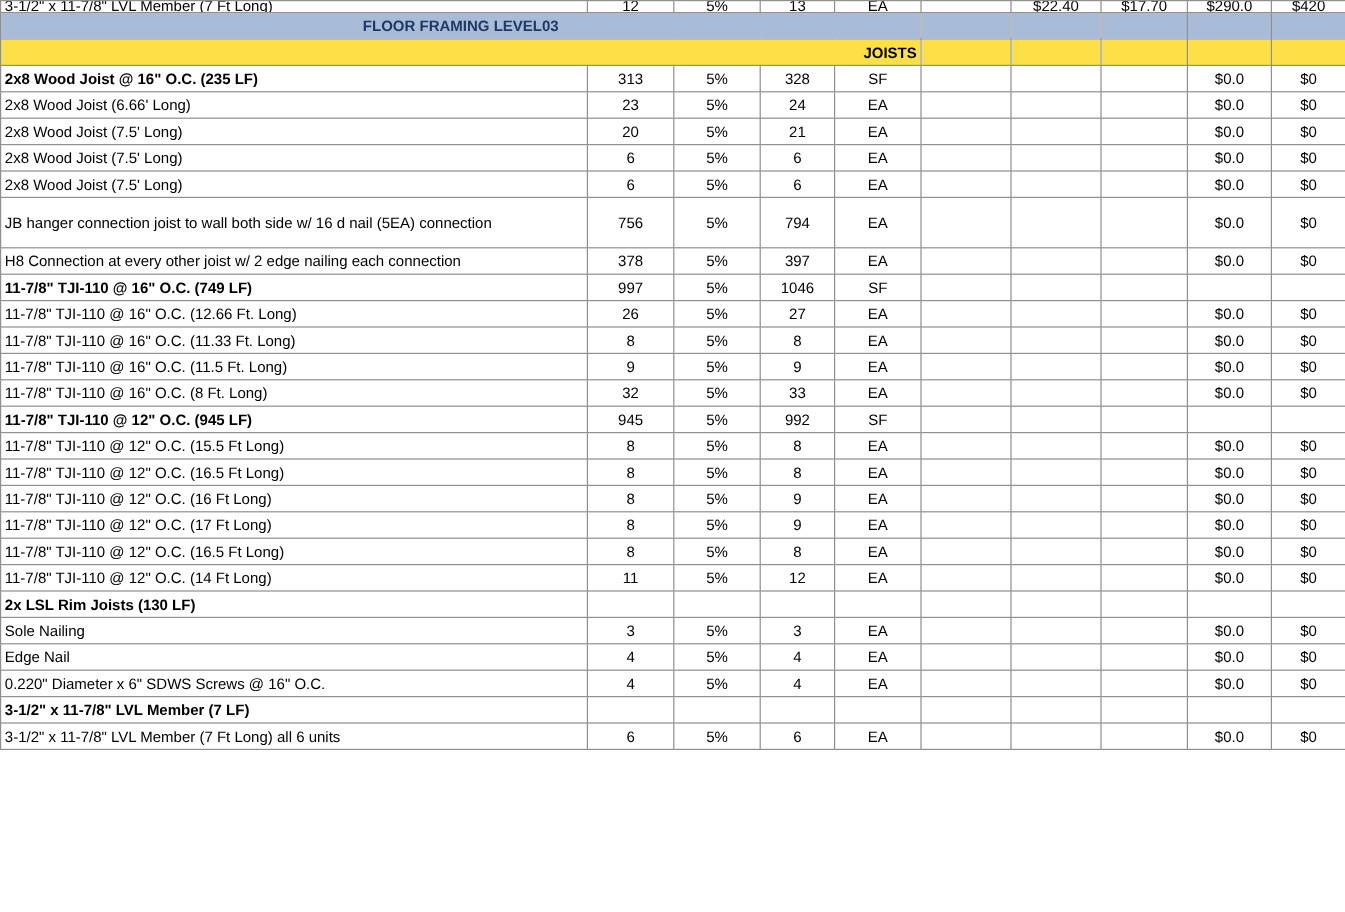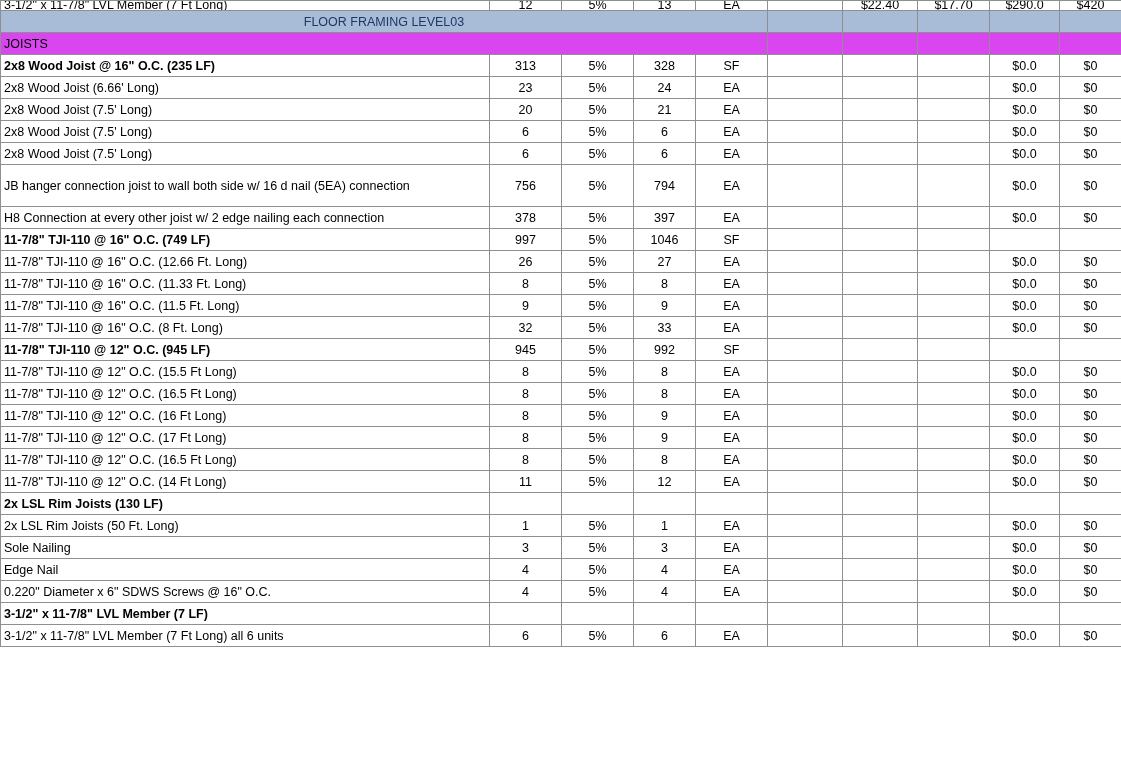--- a/index.html
+++ b/index.html
@@ -42,27 +42,27 @@
   col.c-cost1 { width: 70px; }
   col.c-cost2 { width: 62px; }
 
   td.num   { text-align: center; }
   td.desc  { text-align: left; }
   td.money { text-align: center; }
 
   tr.title td {
     background: #a8bcd8;
     text-align: center;
-    font-weight: normal;
+    font-weight: bold;
     color: #1f3864;
   }
   tr.section td {
-    background: #d946ef;
-    text-align: left;
-    font-weight: normal;
+    background: #fde047;
+    text-align: right;
+    font-weight: bold;
   }
   tr.group td.desc,
   td.bold {
     font-weight: bold;
   }
   tr.tall td { height: 41px; }
   tr.clipped td {
     height: 9px;
     line-height: 9px;
     padding-top: 0;
@@ -354,32 +354,20 @@
         <td class="num"></td>
         <td class="num"></td>
         <td class="num"></td>
         <td class="num"></td>
         <td class="money"></td>
         <td class="money"></td>
         <td class="money"></td>
         <td class="money"></td>
       </tr>
       <tr>
-        <td class="desc">2x LSL Rim Joists (50 Ft. Long)</td>
-        <td class="num">1</td>
-        <td class="num">5%</td>
-        <td class="num">1</td>
-        <td class="num">EA</td>
-        <td class="num"></td>
-        <td class="money"></td>
-        <td class="money"></td>
-        <td class="money">$0.0</td>
-        <td class="money">$0</td>
-      </tr>
-      <tr>
         <td class="desc">Sole Nailing</td>
         <td class="num">3</td>
         <td class="num">5%</td>
         <td class="num">3</td>
         <td class="num">EA</td>
         <td class="num"></td>
         <td class="money"></td>
         <td class="money"></td>
         <td class="money">$0.0</td>
         <td class="money">$0</td>

